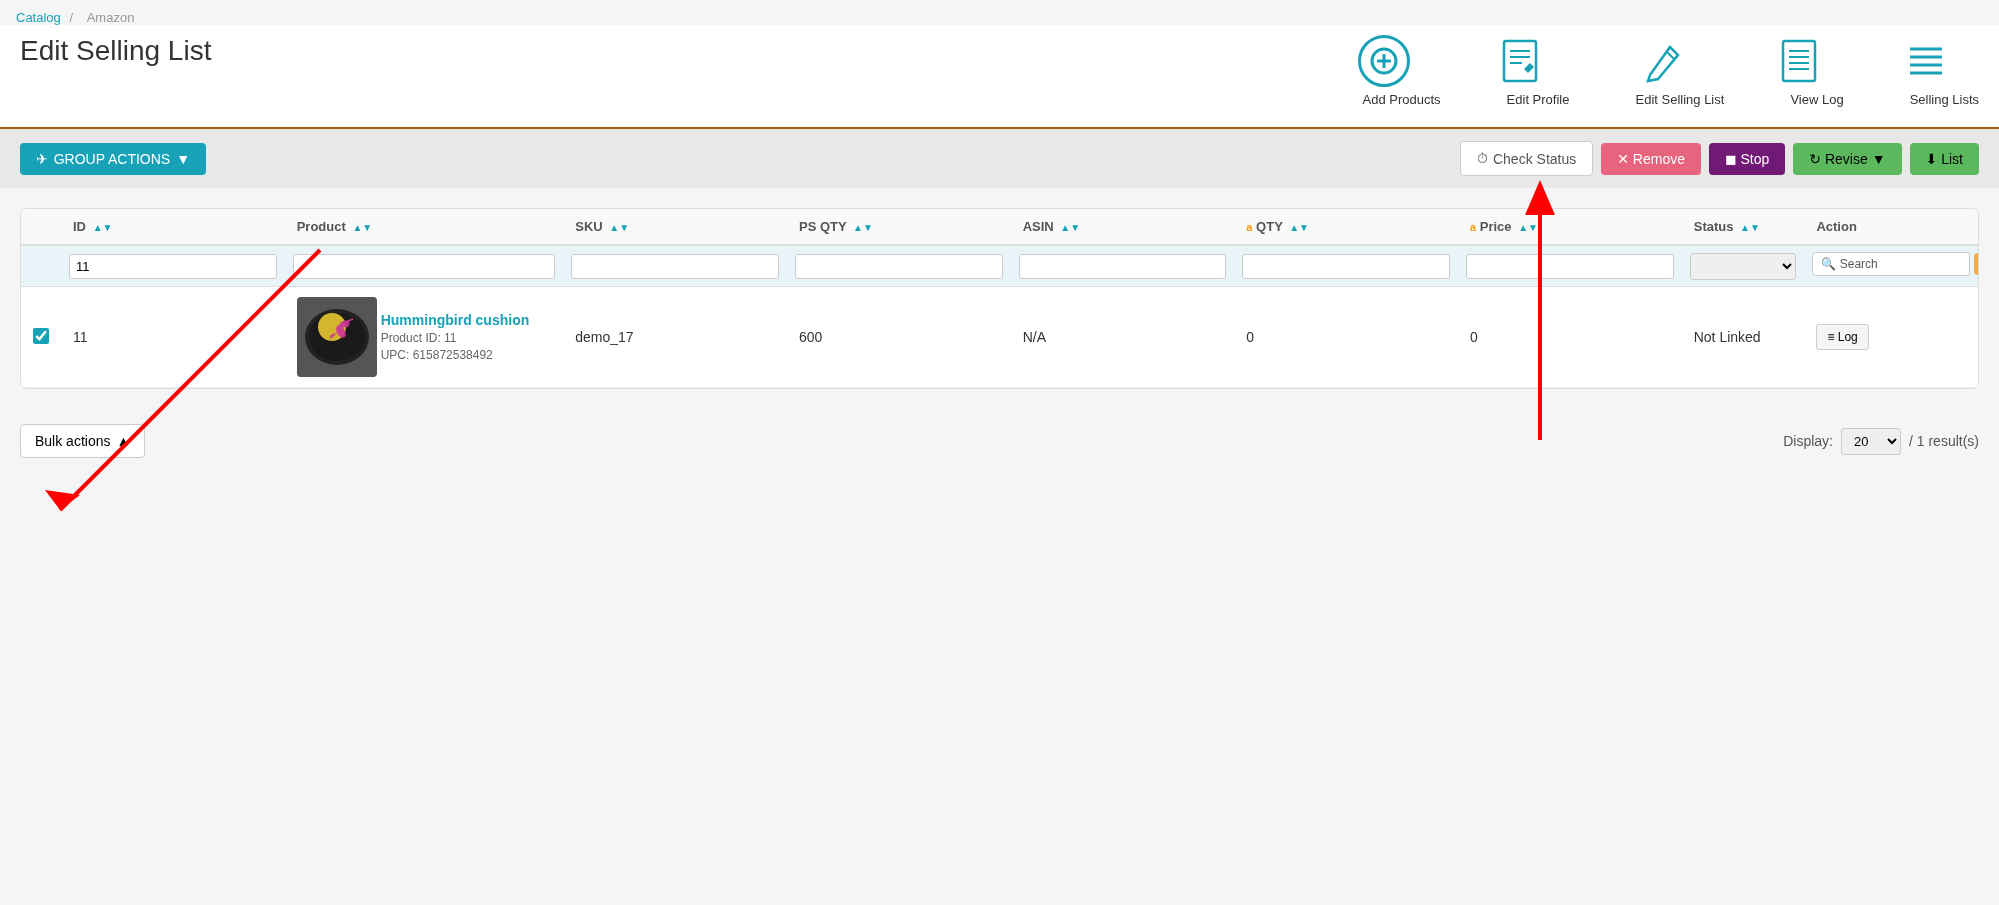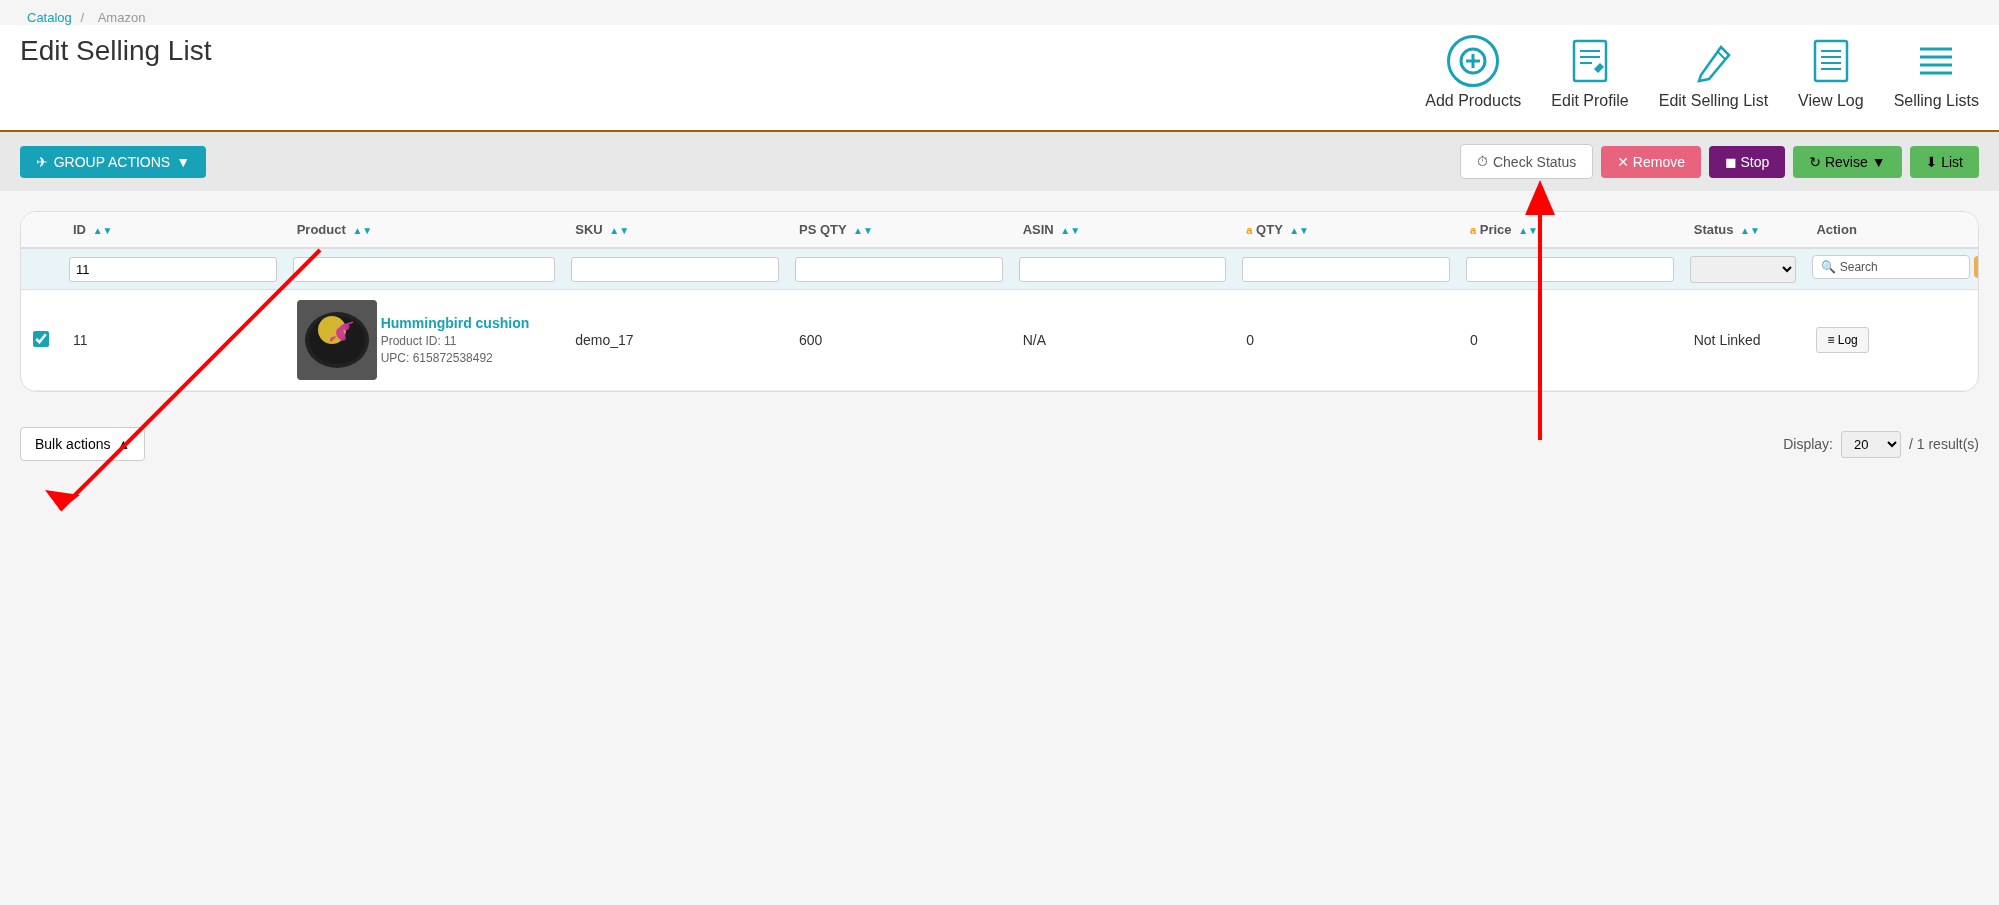--- a/index.html
+++ b/index.html
@@ -1,48 +1,48 @@
 <!DOCTYPE html>
 <html><head>
   <meta charset="utf-8">
   <style>
     * { box-sizing: border-box; margin: 0; padding: 0; }
     body { font-family: Arial, sans-serif; font-size: 14px; background: #f5f5f5; color: #333; }
 
-    .breadcrumb { font-size: 13px; color: #666; padding: 10px 27px 0; }
+    .breadcrumb { font-size: 13px; color: #666; padding: 10px 16px 0; }
     .breadcrumb a { color: #17a2b8; text-decoration: none; }
     .breadcrumb span { color: #999; margin: 0 5px; }
 
     .page-header { display: flex; align-items: flex-start; justify-content: space-between; padding: 10px 20px 20px; background: #fff; border-bottom: 2px solid #a16207; }
     .page-title { font-size: 28px; font-weight: 300; color: #333; }
 
     .header-actions { display: flex; gap: 30px; align-items: center; }
     .header-action { display: flex; flex-direction: column; align-items: center; cursor: pointer; color: #17a2b8; text-decoration: none; }
     .header-action .icon-circle { width: 52px; height: 52px; border-radius: 50%; border: 3px solid #17a2b8; display: flex; align-items: center; justify-content: center; font-size: 22px; margin-bottom: 5px; }
     .header-action .icon-square { width: 52px; height: 52px; display: flex; align-items: center; justify-content: center; font-size: 28px; margin-bottom: 5px; color: #17a2b8; }
-    .header-action span.label { font-size: 16px; color: #333; }
+    .header-action span.label { font-size: 13px; color: #333; margin-left: 36px; }
 
     .toolbar { background: #e8e8e8; padding: 12px 20px; display: flex; align-items: center; justify-content: space-between; }
     .group-actions-btn { background: #17a2b8; color: #fff; border: none; padding: 8px 16px; border-radius: 4px; cursor: pointer; font-size: 14px; display: flex; align-items: center; gap: 6px; }
     .toolbar-right { display: flex; gap: 8px; align-items: center; }
 
     .btn { border: none; padding: 8px 16px; border-radius: 4px; cursor: pointer; font-size: 14px; display: inline-flex; align-items: center; gap: 5px; }
     .btn-outline { background: #fff; border: 1px solid #ccc; color: #555; }
     .btn-pink { background: #e8637d; color: #fff; }
     .btn-red { background: #701a75; color: #fff; }
     .btn-green { background: #5cb85c; color: #000000; }
     .btn-orange { background: #f0ad4e; color: #fff; }
     .btn-dropdown { display: inline-flex; align-items: center; gap: 4px; }
 
     .content { padding: 20px; }
 
     .section-title { font-size: 13px; font-weight: bold; color: #555; text-transform: uppercase; margin-bottom: 15px; display: flex; align-items: center; gap: 10px; }
     .section-badge { background: #fff; border: 1px solid #ccc; border-radius: 50%; width: 24px; height: 24px; display: inline-flex; align-items: center; justify-content: center; font-size: 12px; }
 
-    .table-container { background: #fff; border: 1px solid #ddd; border-radius: 16px; overflow: hidden; }
+    .table-container { background: #fff; border: 1px solid #ddd; border-radius: 7px; overflow: hidden; }
     table { width: 100%; border-collapse: collapse; }
     thead th { background: #f9f9f9; padding: 10px 12px; text-align: left; font-size: 13px; color: #555; border-bottom: 2px solid #ddd; white-space: nowrap; }
     thead th .sort-icons { color: #17a2b8; font-size: 10px; margin-left: 3px; }
     .filter-row td { padding: 6px 8px; background: #e8f4f8; border-bottom: 1px solid #ddd; }
     .filter-row input, .filter-row select { width: 100%; padding: 4px 6px; border: 1px solid #ccc; border-radius: 3px; font-size: 13px; }
     tbody tr { border-bottom: 1px solid #eee; }
     tbody td { padding: 10px 12px; vertical-align: middle; }
 
     .product-cell { display: flex; align-items: center; gap: 4px; }
     .product-image { width: 80px; height: 80px; background: #888; border-radius: 4px; display: flex; align-items: center; justify-content: center; overflow: hidden; flex-shrink: 0; }

